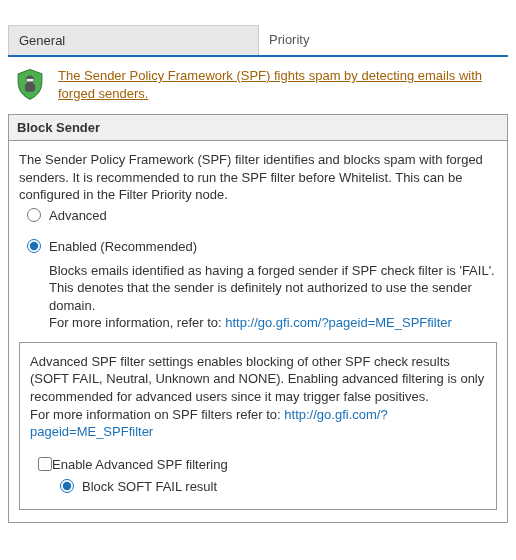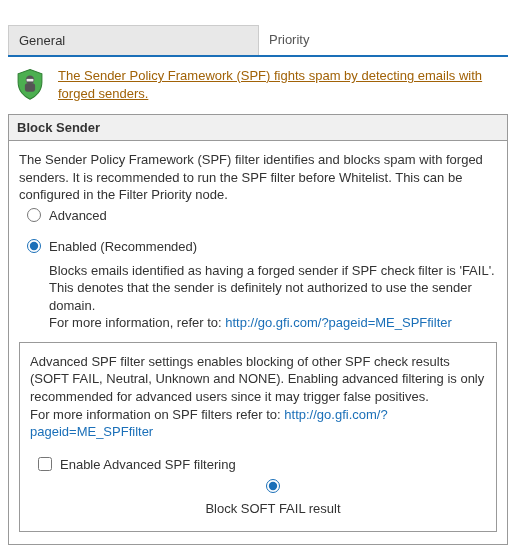--- a/index.html
+++ b/index.html
@@ -71,29 +71,27 @@
     line-height: 1.35;
   }
   a { color: #1a6fb8; text-decoration: none; }
   .inner-panel {
     border: 1px solid #999;
     margin-top: 6px;
   }
   .checkbox-row {
     display:flex;
     align-items:center;
-    gap:8px;
     padding: 6px 0 4px 8px;
   }
   .sub-radio {
     display:flex;
     align-items:center;
     gap:8px;
     padding: 3px 0 3px 30px;
-    flex-direction: column;
   }
   input[type="radio"], input[type="checkbox"] {
     margin:0;
     width:14px; height:14px;
     accent-color: #1a6fb8;
   }
 </style>
 </head>
 <body>
 

